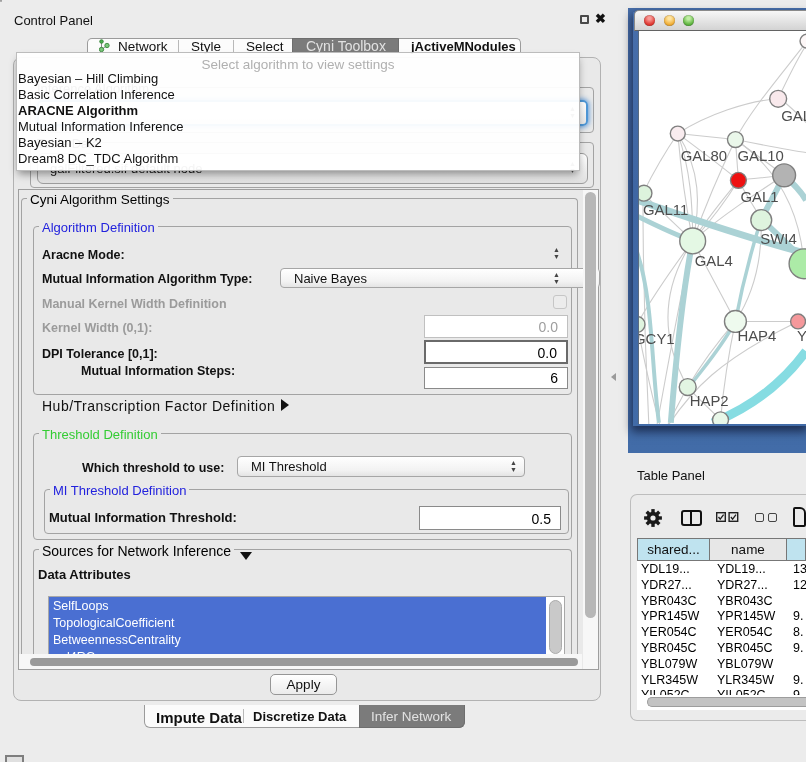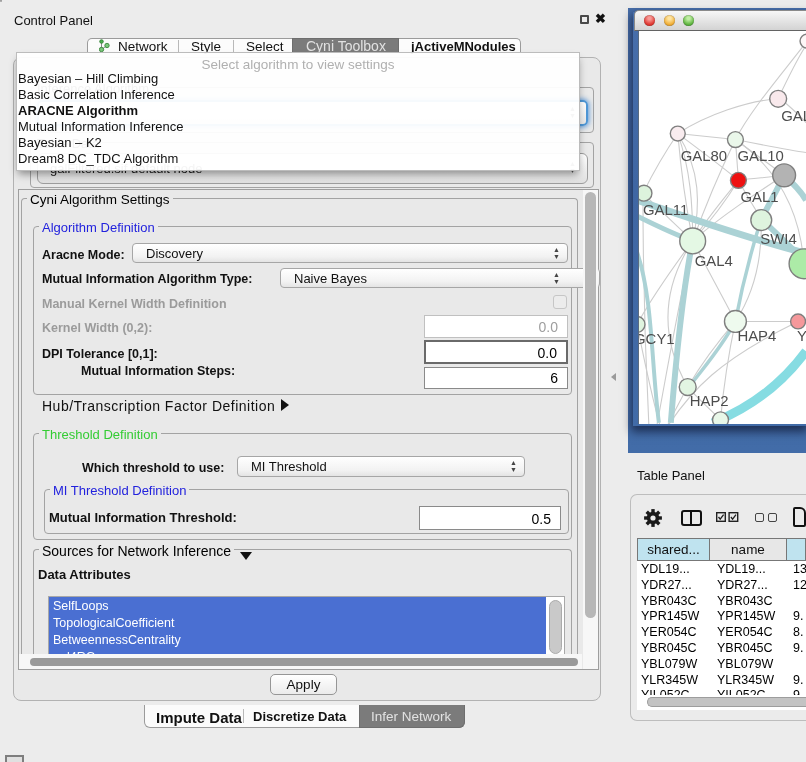--- a/index.html
+++ b/index.html
@@ -59,35 +59,32 @@
 
 <div class="abs" style="left:18px; top:189px; width:581px; height:481px; background:#e9e9e9; border:1px solid #9e9e9e;"></div>
 
 <div class="abs" style="left:21px; top:198px; width:557px; height:458px; border:1px solid #a3a3a3; border-bottom:none; border-radius:4px 4px 0 0;"></div>
 <div class="gtitle" style="left:27px; top:192px; font-size:13.5px;">Cyni Algorithm Settings</div>
 
 <div class="group" style="left:33px; top:226px; width:539px; height:169px;"></div>
 <div class="gtitle" style="left:39px; top:220px; color:#2222dd;">Algorithm Definition</div>
 
 <div class="lbl" style="left:42px; top:248px;">Aracne Mode:</div>
-<div class="combo" style="left:132px; top:243px; width:436px; height:20px;">
-      <span class="ct">Discovery</span>
-    </div>
 <div class="step" style="left:552px; top:246px;">▲<br>▼</div>
 
 <div class="lbl" style="left:42px; top:272px;">Mutual Information Algorithm Type:</div>
 <div class="combo" style="left:280px; top:268px; width:320px; height:20px;">
       <span class="ct">Naive Bayes</span>
     </div>
 <div class="step" style="left:552px; top:271px;">▲<br>▼</div>
 
 <div class="lbl" style="left:42px; top:297px; color:#9b9b9b;">Manual Kernel Width Definition</div>
 <div class="abs" style="left:553px; top:295px; width:14px; height:14px; background:#ececec; border:1px solid #c6c6c6; border-radius:3px;"></div>
 
-<div class="lbl" style="left:42px; top:321px; color:#9b9b9b;">Kernel Width (0,2):</div>
+<div class="lbl" style="left:42px; top:321px; color:#9b9b9b;">Kernel Width (0,1):</div>
 <div class="tfield" style="left:424px; top:315px; width:144px; height:23px; border-color:#c0c0c0; color:#9e9e9e; padding-top:3px;">0.0</div>
 
 <div class="lbl" style="left:42px; top:347px;">DPI Tolerance [0,1]:</div>
 <div class="tfield" style="left:424px; top:340px; width:144px; height:24px; border:2px solid #6a6a6a; padding-top:3px;">0.0</div>
 
 <div class="lbl" style="left:42px; top:364px;margin-left:39px;">Mutual Information Steps:</div>
 <div class="tfield" style="left:424px; top:367px; width:144px; height:22px; padding-top:2px;">6</div>
 
 <div class="abs" style="left:42px; top:398px; font-size:14px; letter-spacing:0.5px; color:#111;">Hub/Transcription Factor Definition</div>
 <div class="abs" style="left:281px; top:399px; width:0; height:0; border-left:8px solid #111; border-top:6px solid transparent; border-bottom:6px solid transparent;"></div>

